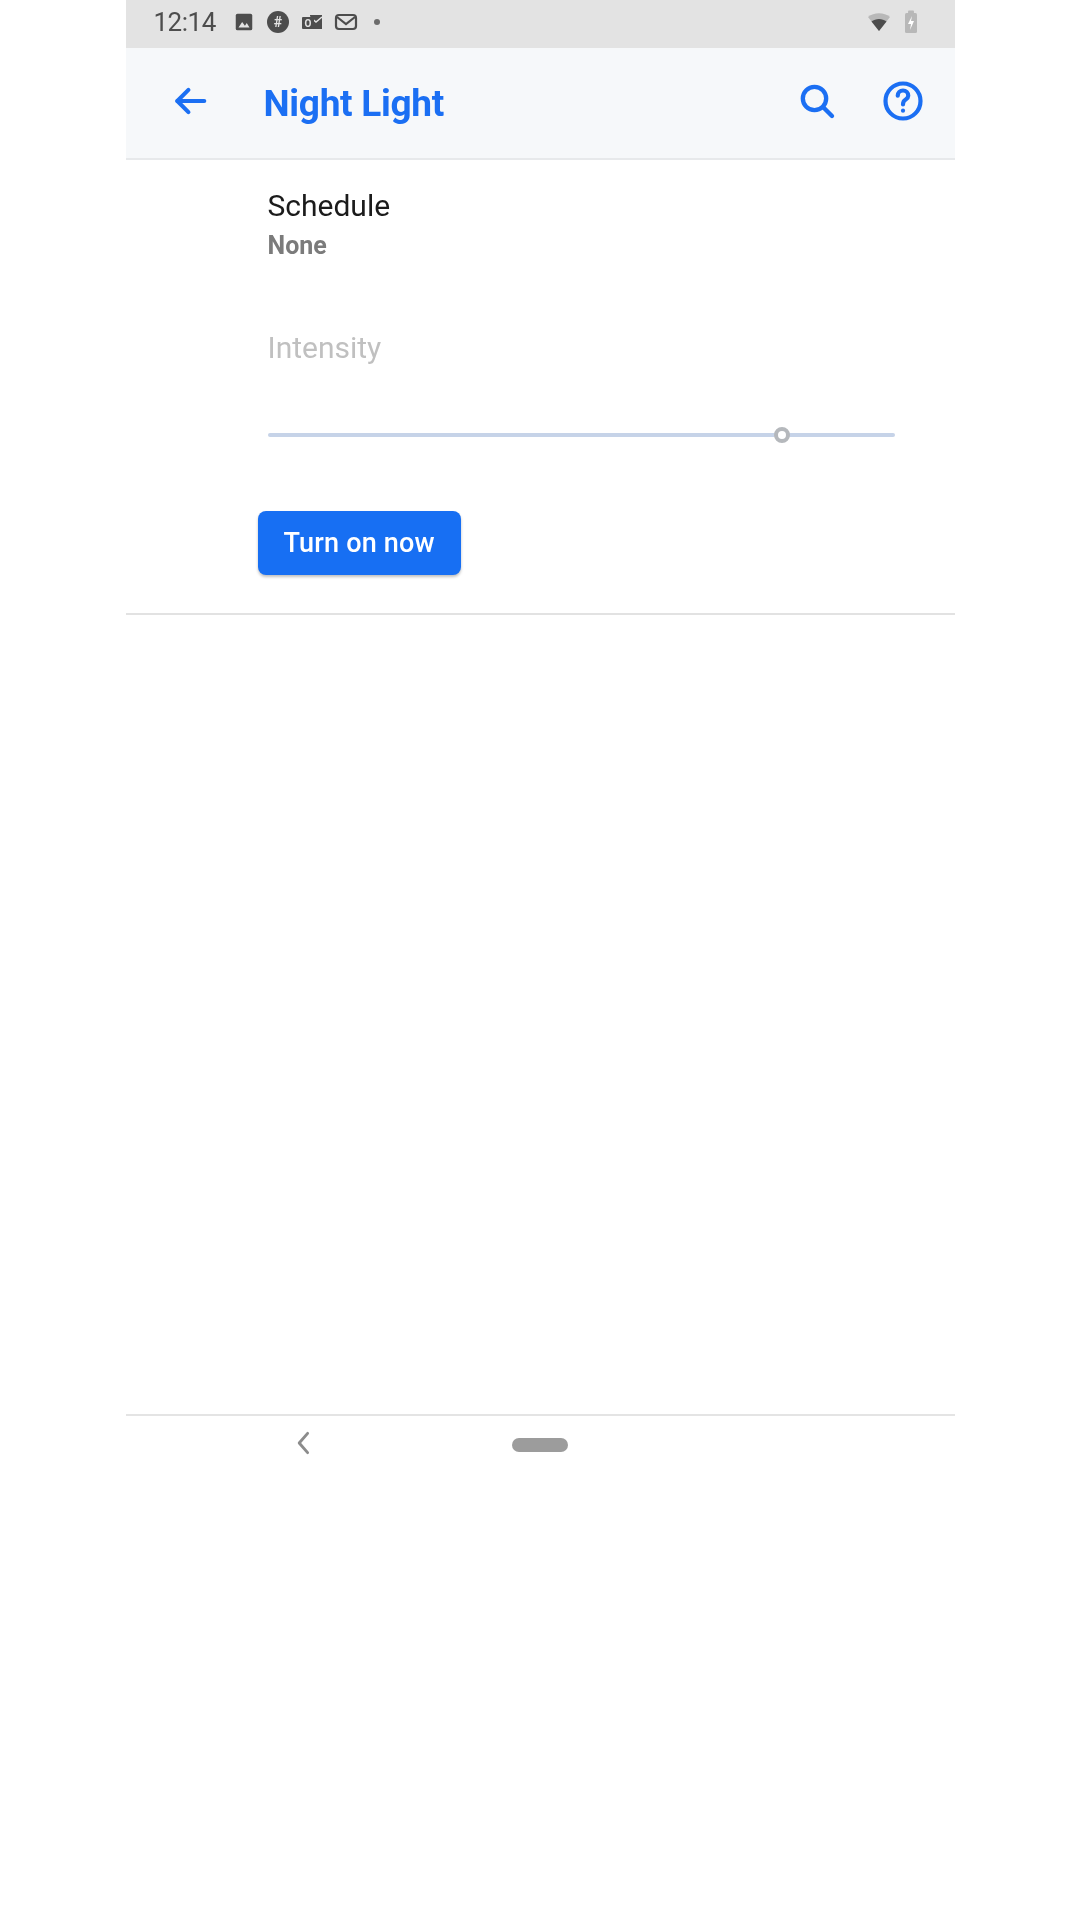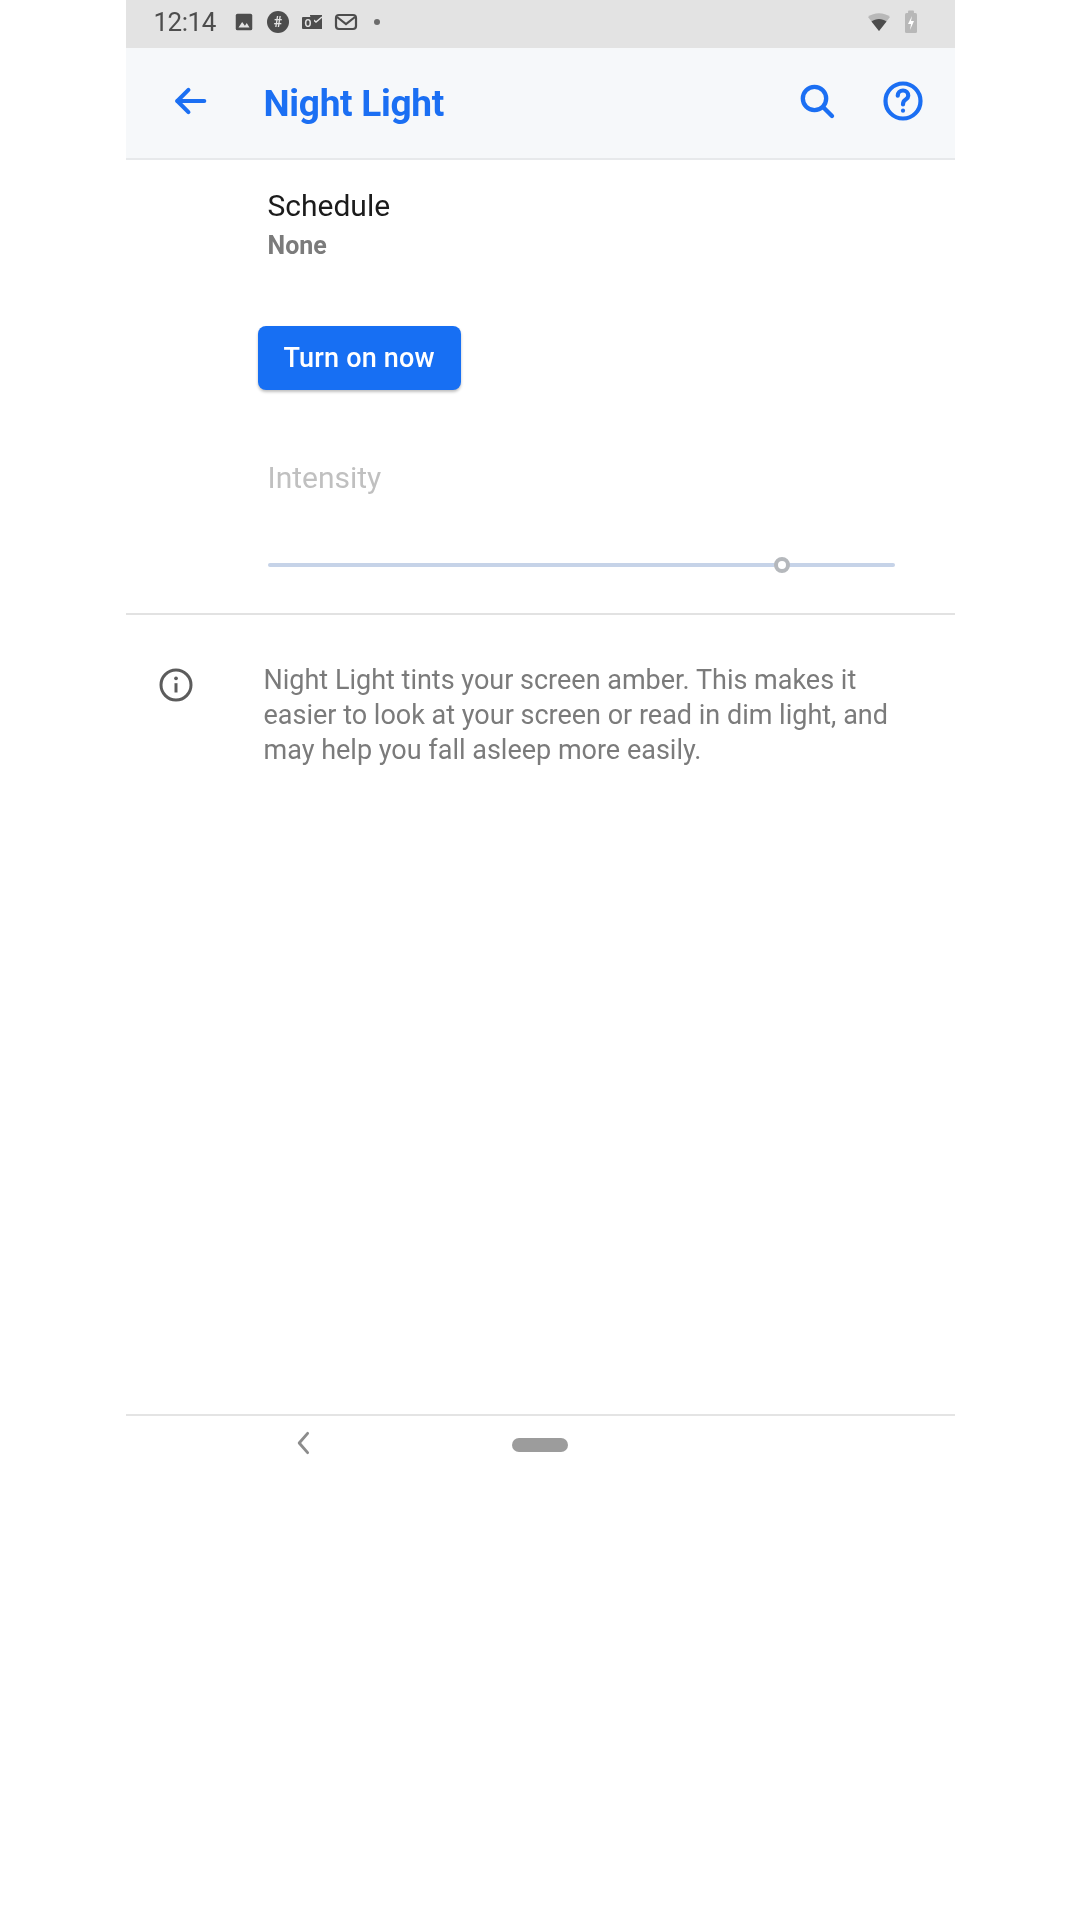--- a/index.html
+++ b/index.html
@@ -300,44 +300,34 @@
       </span>
     </div>
   </div>
 
   <div class="content">
     <div class="section schedule-block">
       <div class="schedule-label">Schedule</div>
       <div class="schedule-value">None</div>
     </div>
 
-    <div class="section" style="padding-top:0;">
-      <button class="turn-on-btn">Turn on now</button>
-    </div>
-
     <div class="section intensity-block">
       <div class="intensity-label">Intensity</div>
       <div class="slider-wrap">
         <div class="slider-track"></div>
         <div class="slider-thumb" id="slider-thumb" style="left: 82%;"></div>
       </div>
     </div>
 
+    <div class="section" style="padding-top:0;">
+      <button class="turn-on-btn">Turn on now</button>
+    </div>
+
     <div class="divider"></div>
 
-    <div class="info-block">
-      <span class="info-icon">
-        <svg width="36" height="36" viewBox="0 0 24 24" fill="none" stroke="#5c5c5c" stroke-width="2">
-            <circle cx="12" cy="12" r="10"></circle>
-            <line x1="12" y1="10.8" x2="12" y2="17"></line>
-            <circle cx="12" cy="7.5" r="1.25" fill="#5c5c5c" stroke="none"></circle>
-          </svg>
-      </span>
-      <div class="info-text">Night Light tints your screen amber. This makes it easier to look at your screen or read in dim light, and may help you fall asleep more easily.</div>
-    </div>
   </div>
 
   <div class="nav-bar">
     <div class="nav-back">
       <span>
         <svg width="18" height="24" viewBox="0 0 12 20" fill="none" stroke="#8c8c8c" stroke-width="2.4" stroke-linecap="round" stroke-linejoin="round">
             <polyline points="9,2 2,10 9,18"></polyline>
           </svg>
       </span>
     </div>

